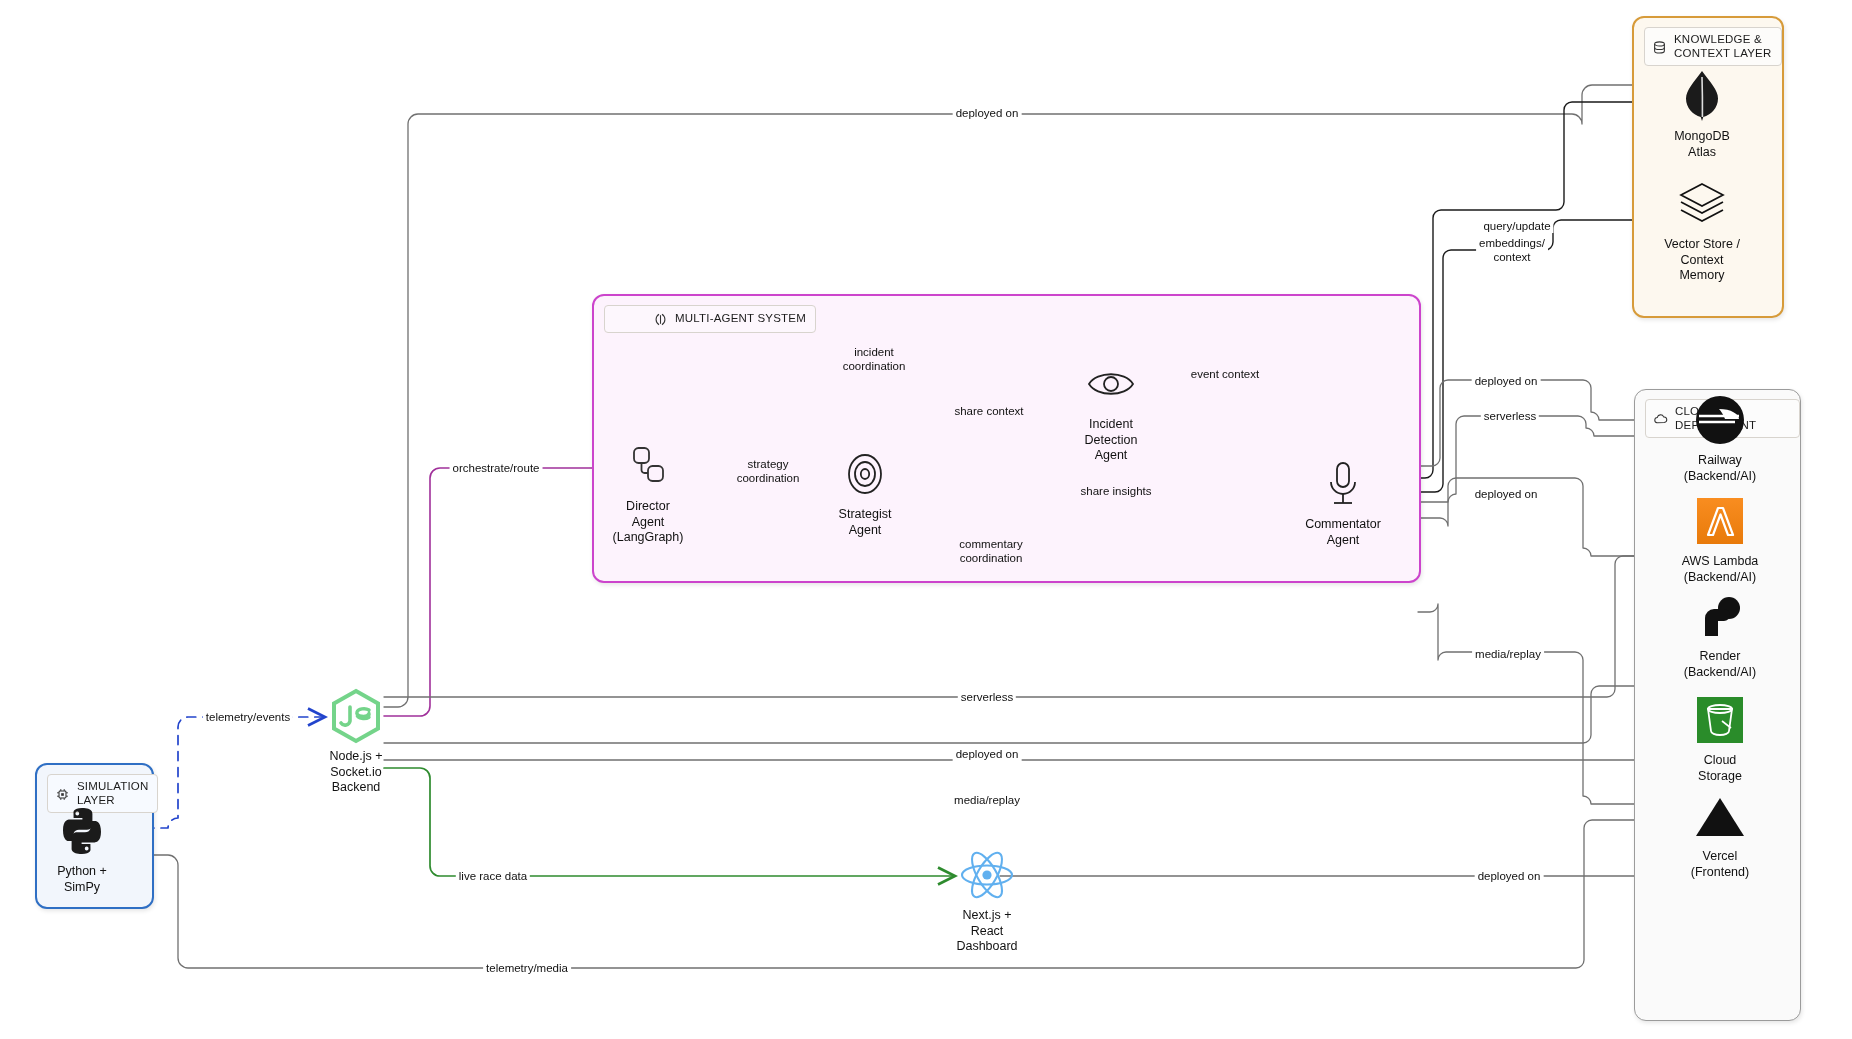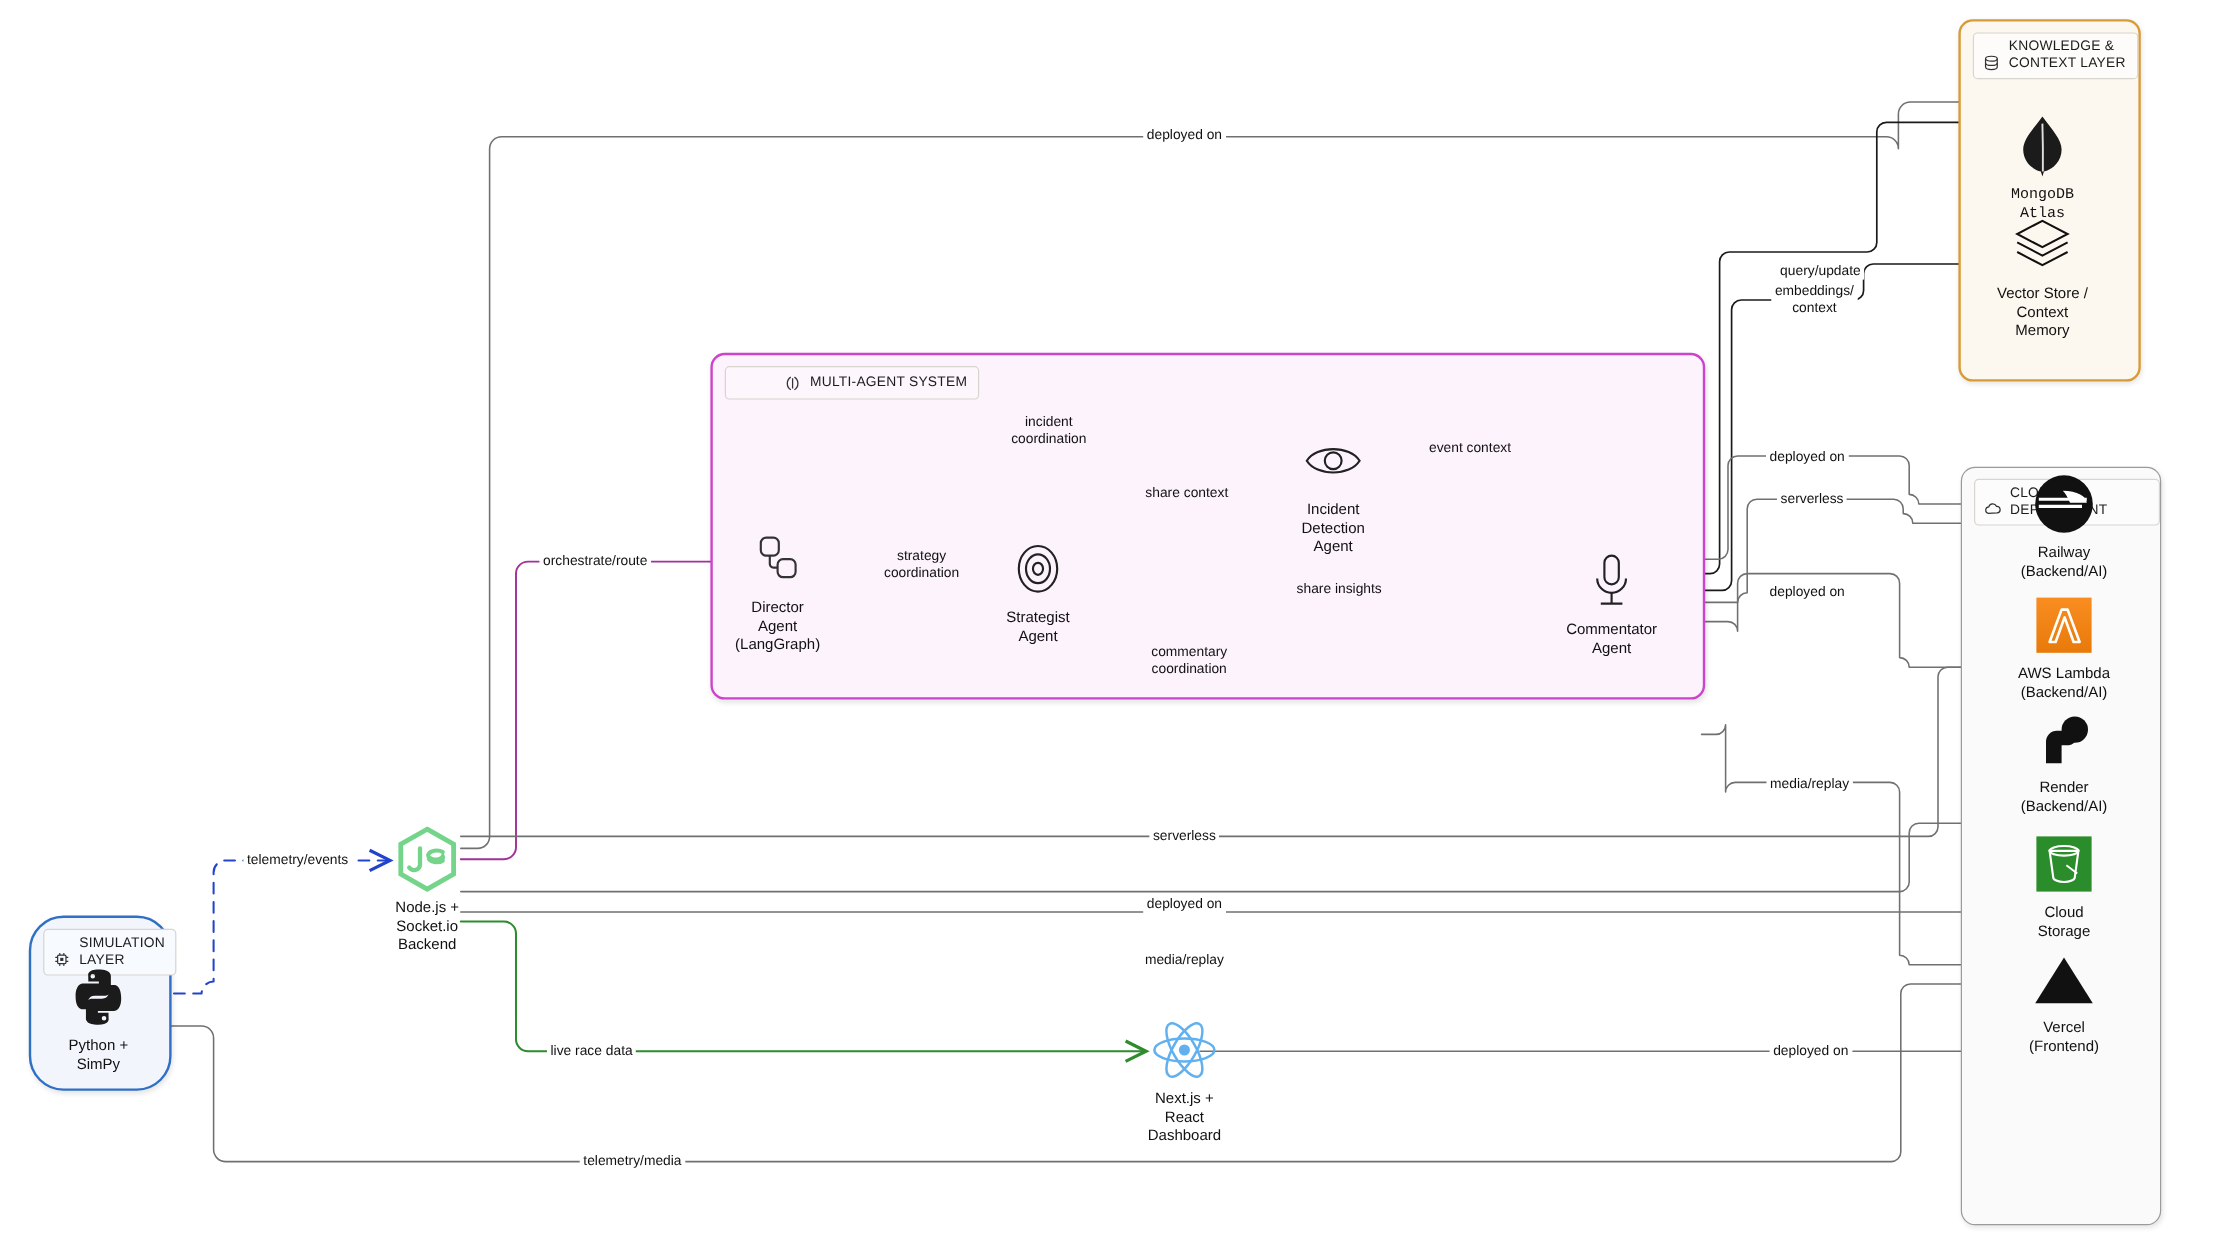--- a/index.html
+++ b/index.html
@@ -8,21 +8,21 @@
   #canvas{position:relative;width:1852px;height:1039px;background:#ffffff;overflow:hidden;}
   svg.layer{position:absolute;left:0;top:0;width:1852px;height:1039px;pointer-events:none;}
 
   
   .group{position:absolute;border-radius:12px;box-shadow:1px 2px 4px rgba(0,0,0,.10);}
   .group.knowledge{background:#fdf8ef;border:2px solid #d79b3a;}
   .group.cloud{background:#fafafa;border:1.6px solid #9b9b9b;margin-top:34px;}
   .group.agents{background:#fdf3fd;border:2px solid #cc44cc;}
   .group.sim{background:#f2f6fc;border:2px solid #2f6fc4;}
 
-  .grp-title{position:absolute;left:10px;top:9px;display:flex;align-items:flex-end;gap:7px;
+  .grp-title{position:absolute;left:10px;top:9px;display:flex;align-items:center;gap:7px;
              background:#fdfcfa;border:1px solid #d8d4ce;border-radius:4px;
              padding:5px 9px 5px 7px;font-size:11.5px;letter-spacing:.2px;color:#1c1c1c;line-height:1.18;}
   .group.cloud .grp-title{background:#fcfcfc;}
   .group.agents .grp-title{background:#fdf7fd;padding-left:48px;}
   .group.sim .grp-title{background:#f7faff;}
   .grp-title .gicon{flex:0 0 auto;width:15px;height:15px;display:block;margin-top:1px;}
 
   
   .node{position:absolute;display:flex;flex-direction:column;align-items:center;width:150px;}
   .node .nicon{display:flex;align-items:center;justify-content:center;height:52px;}
@@ -131,42 +131,42 @@
     <div class="grp-title">
       <svg class="gicon" viewBox="0 0 16 16">
         <path d="M6.4,2.4 a6.6,6.6 0 0 0 0,11.2" fill="none" stroke="#333" stroke-width="1.15"></path>
         <path d="M9.6,2.4 a6.6,6.6 0 0 1 0,11.2" fill="none" stroke="#333" stroke-width="1.15"></path>
         <line x1="8" y1="3.4" x2="8" y2="12.6" stroke="#333" stroke-width="1.15"></line>
       </svg>
       <span>MULTI-AGENT SYSTEM</span>
     </div>
   </div>
 
-  <div class="group sim" style="left:24px;top:763px;width:115px;height:142px;border-radius:29px;">
+  <div class="group sim" style="left:35px;top:763px;width:115px;height:142px;">
     <div class="grp-title">
       <svg class="gicon" viewBox="0 0 16 16">
         <rect x="4.3" y="4.3" width="7.4" height="7.4" rx="1" fill="none" stroke="#333" stroke-width="1.1"></rect>
         <rect x="6.6" y="6.6" width="2.8" height="2.8" fill="#333"></rect>
         <g stroke="#333" stroke-width="1">
           <line x1="6.2" y1="4.3" x2="6.2" y2="2.2"></line>
             <line x1="9.8" y1="4.3" x2="9.8" y2="2.2"></line>
           <line x1="6.2" y1="11.7" x2="6.2" y2="13.8"></line>
             <line x1="9.8" y1="11.7" x2="9.8" y2="13.8"></line>
           <line x1="4.3" y1="6.2" x2="2.2" y2="6.2"></line>
             <line x1="4.3" y1="9.8" x2="2.2" y2="9.8"></line>
           <line x1="11.7" y1="6.2" x2="13.8" y2="6.2"></line>
             <line x1="11.7" y1="9.8" x2="13.8" y2="9.8"></line>
         </g>
       </svg>
       <span>SIMULATION
 LAYER</span>
     </div>
   </div>
 
-  <div class="node" style="left:1627px;top:96px;font-family:Liberation Mono, monospace;">
+  <div class="node" style="left:1627px;top:70px;">
     <div class="nicon">
       <svg width="44" height="52" viewBox="0 0 44 52">
         <path d="M22,1 C30,12 38,20 38,28.5 C38,38 31,45 23.3,47 L22,51 L20.7,47 C13,45 6,38 6,28.5 C6,20 14,12 22,1 Z" fill="#1b1b1b"></path>
         <path d="M22,7 C22,7 22.6,26 22.4,47" stroke="#ffffff" stroke-width="1.6" fill="none" opacity=".85"></path>
       </svg>
     </div>
     <div class="nlabel">MongoDB
 Atlas</div>
   </div>
 

